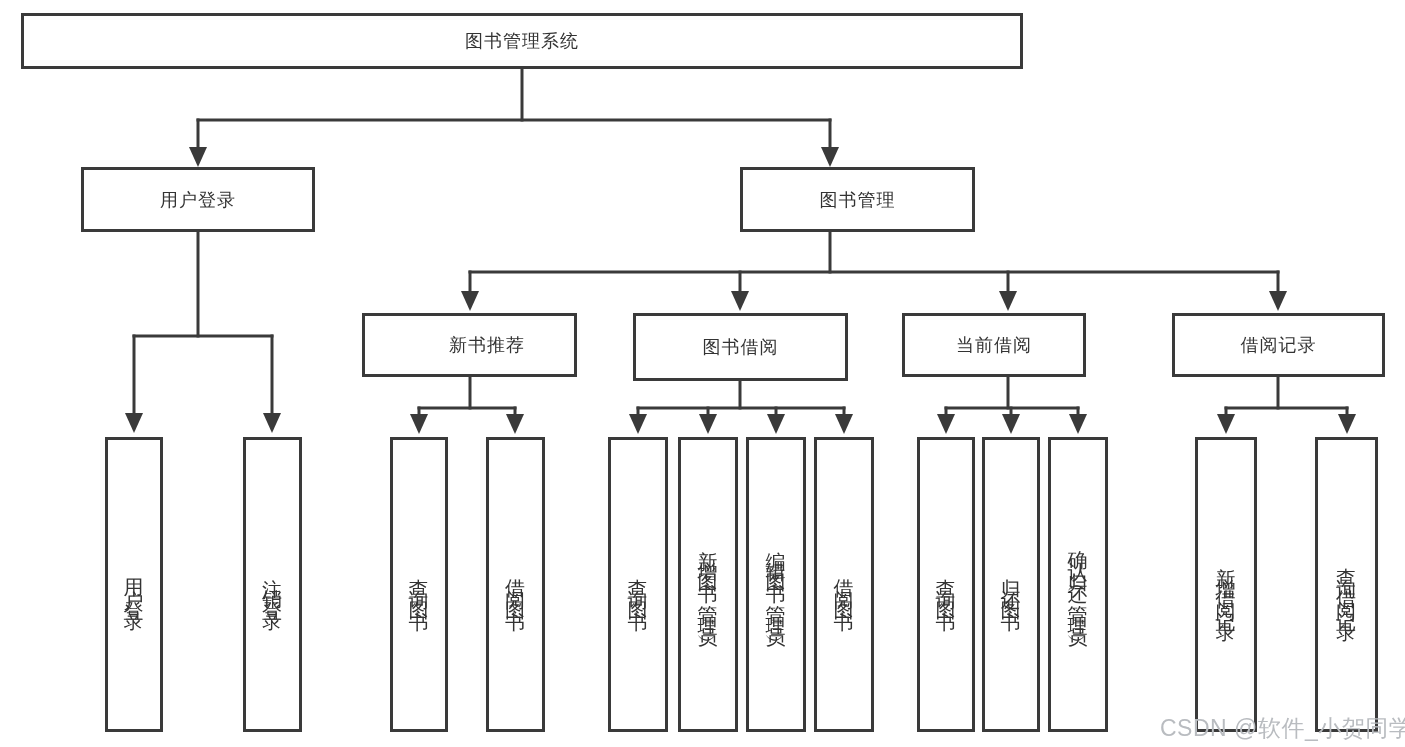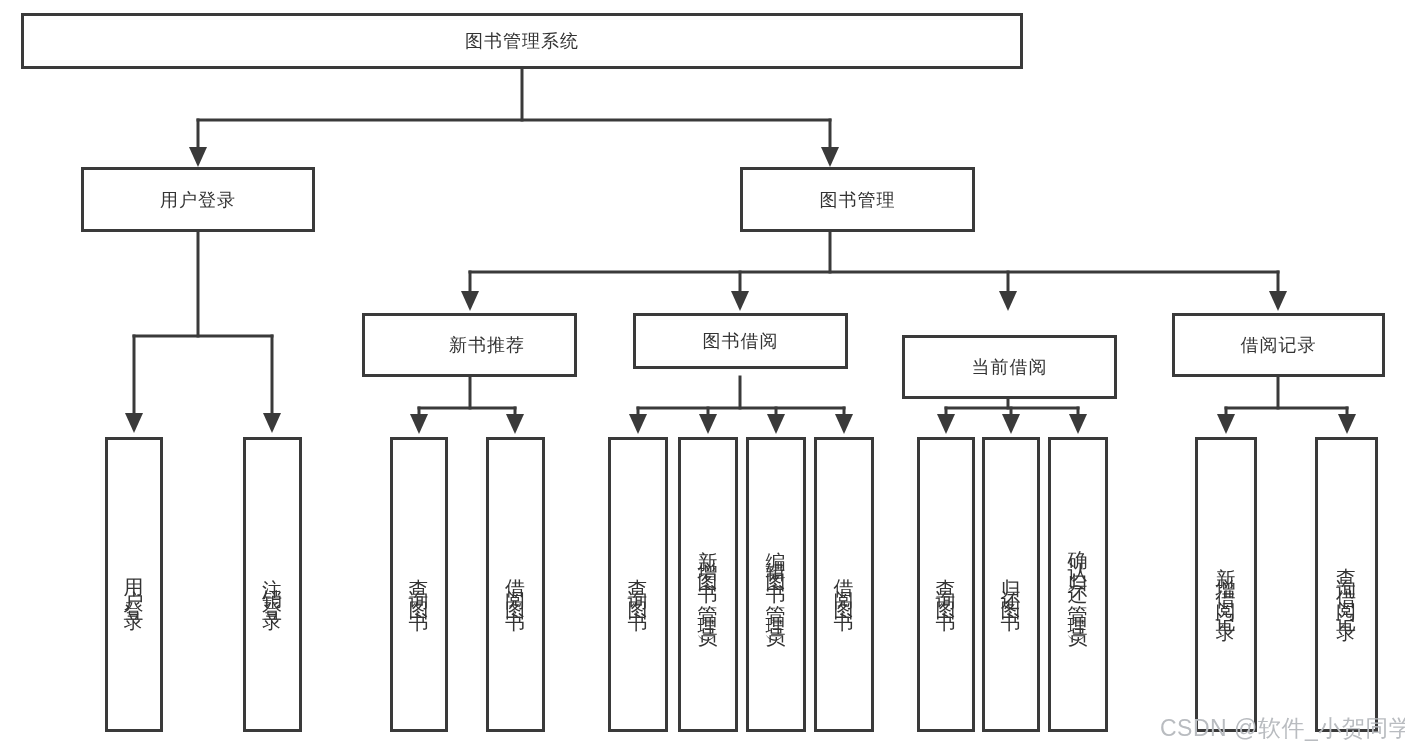--- a/index.html
+++ b/index.html
@@ -12,22 +12,22 @@
          color:#333333; z-index:2; }
   .hlabel { font-size:18px; letter-spacing:1px; white-space:nowrap; }
   .leaf { top:437px; height:295px; }
   .vlabel { writing-mode:vertical-rl; text-orientation:mixed;
             font-size:20px; letter-spacing:11px; line-height:1; }
   
   #root        { left:21px;   top:13px;  width:1002px; height:56px; }
   #n-user      { left:81px;   top:167px; width:234px;  height:65px; }
   #n-mgmt      { left:712px;  top:167px; width:235px;  height:65px;margin-left:28px; }
   #n-nbr       { left:362px;  top:313px; width:215px;  height:64px;padding-left:35px; }
-  #n-bb        { left:633px;  top:313px; width:215px;  height:56px; }
-  #n-cb        { left:902px;  top:313px; width:215px;  height:64px;margin-top:22px; }
+  #n-bb        { left:633px;  top:313px; width:215px;  height:68px; }
+  #n-cb        { left:902px;  top:313px; width:184px;  height:64px; }
   #n-br        { left:1172px; top:313px; width:213px;  height:64px; }
   #l-login     { left:105px;  width:58px; }
   #l-logout    { left:243px;  width:59px; }
   #l-nbr-q     { left:390px;  width:58px; }
   #l-nbr-b     { left:486px;  width:59px; }
   #l-bb-q      { left:608px;  width:60px; }
   #l-bb-add    { left:678px;  width:60px; }
   #l-bb-edit   { left:746px;  width:60px; }
   #l-bb-bor    { left:814px;  width:60px; }
   #l-cb-q      { left:917px;  width:58px; }

